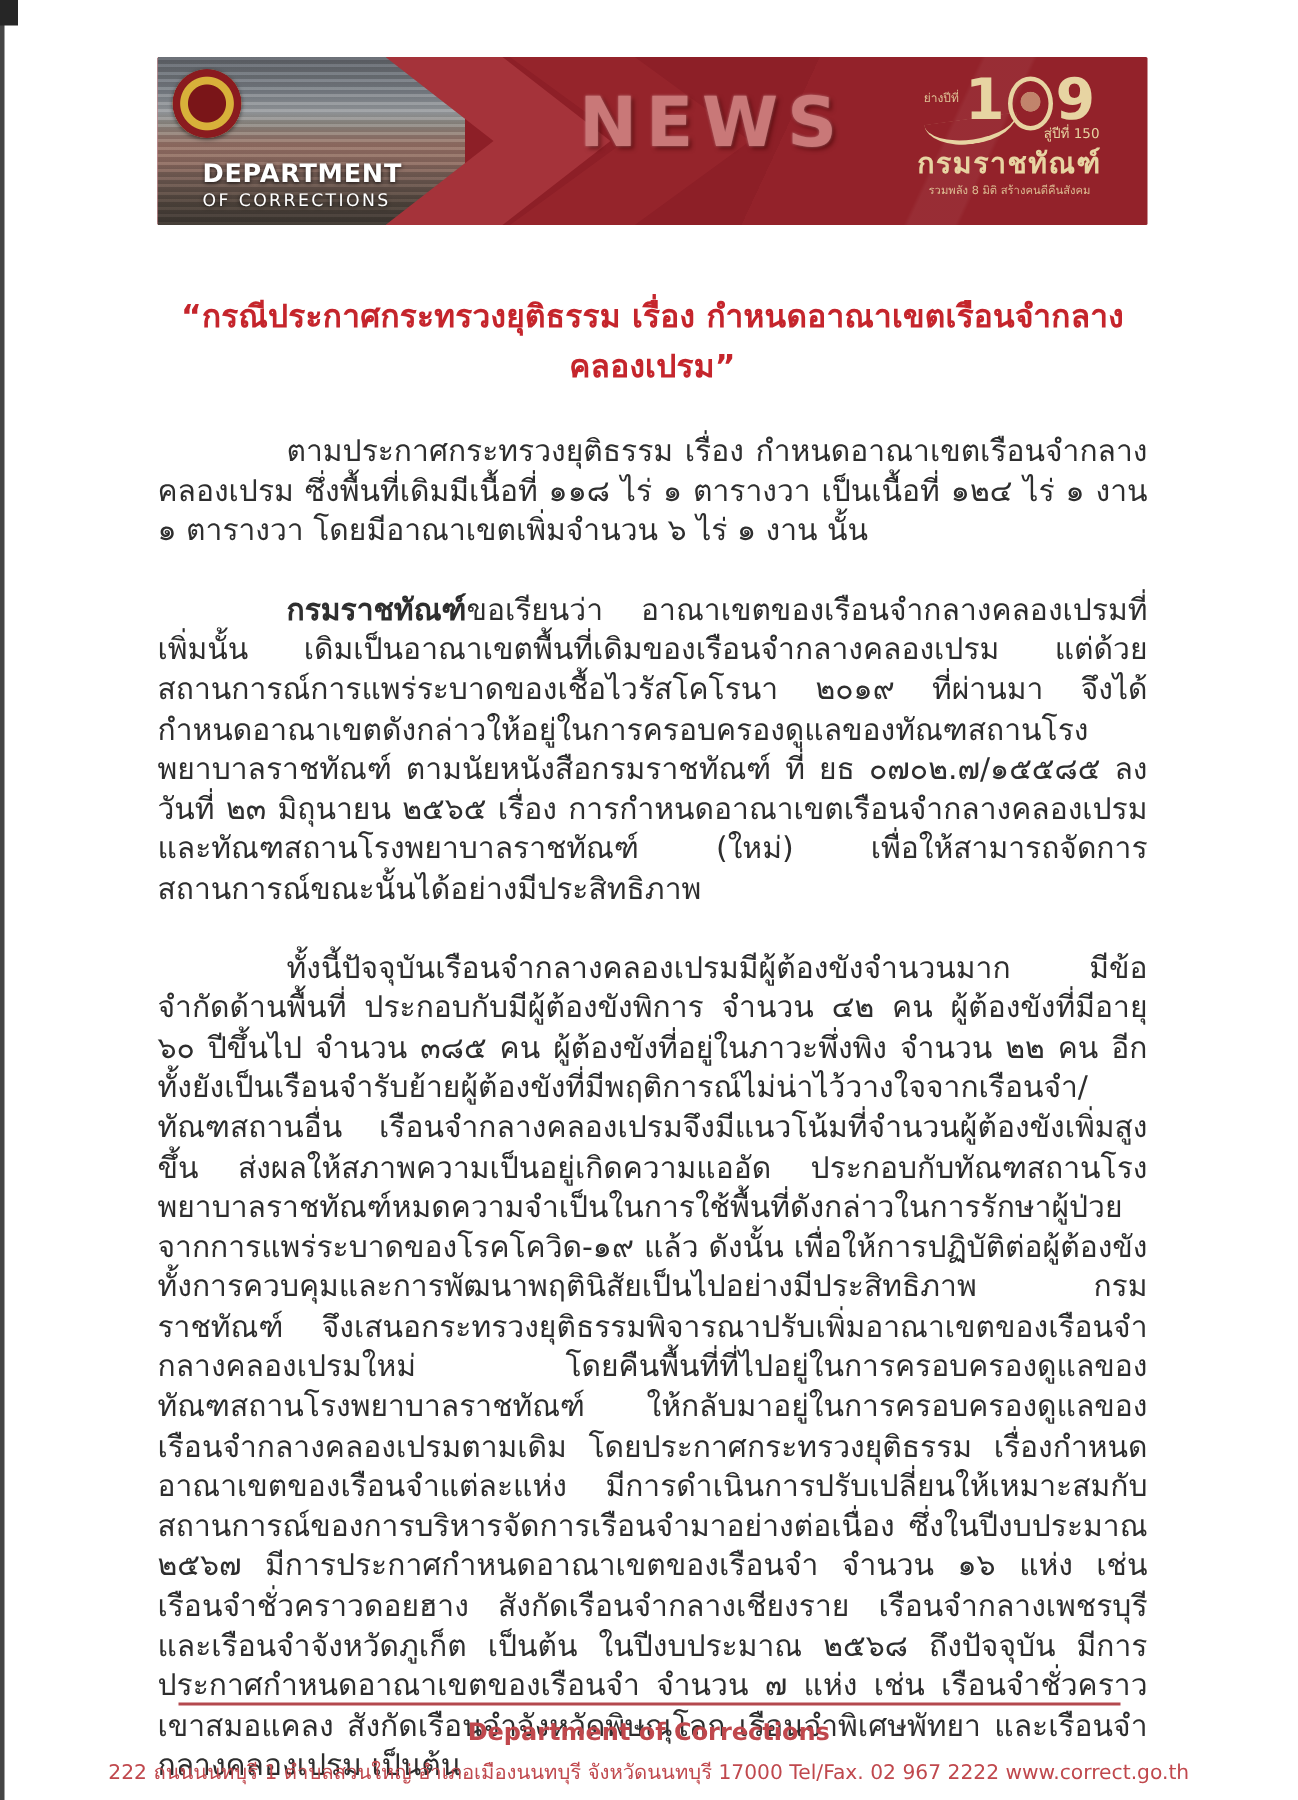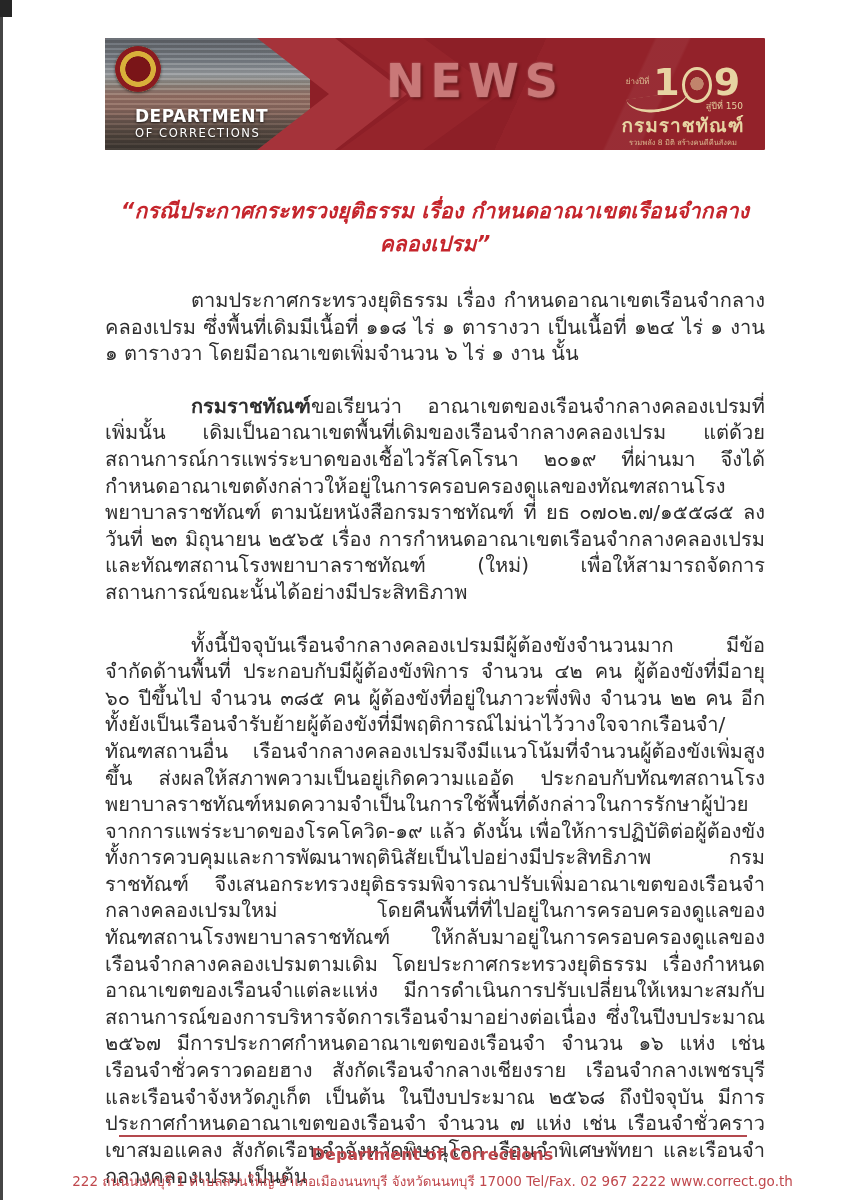--- a/index.html
+++ b/index.html
@@ -43,21 +43,21 @@
     clip-path:polygon(0 0,52% 0,100% 50%,52% 100%,0 100%,48% 50%);}
   .chev-b{left:235px; width:160px; background:#97262d; opacity:.8;
     clip-path:polygon(0 0,52% 0,100% 50%,52% 100%,0 100%,48% 50%);}
 
   .news{
     position:absolute; left:238px; top:16px; width:264px; text-align:center;
     font-size:46px; font-weight:800; letter-spacing:6px; color:#c97878;
     text-shadow:0 0 2px rgba(255,228,228,.4), 2px 2px 3px rgba(60,0,0,.55);
   }
 
-  .anniv{position:absolute; right:6px; top:5px; width:152px; height:102px; color:#e7d4a2; text-align:center; line-height:1;margin-top:16px;}
+  .anniv{position:absolute; right:16px; top:5px; width:152px; height:102px; color:#e7d4a2; text-align:center; line-height:1;}
   .anniv .row1{display:flex; align-items:center; justify-content:center; gap:1px; margin-top:4px;}
   .anniv .prefix{font-size:8px; margin-right:3px; opacity:.9;}
   .anniv .big{font-size:38px; font-weight:bold;}
   .anniv .zero{
     display:inline-block; width:24px; height:30px; border:3px solid #e7d4a2; border-radius:50%;
     position:relative; top:3px; margin:0 1px;
     background:radial-gradient(circle at 50% 46%, rgba(231,212,162,.55) 0 32%, transparent 34%);
   }
   .anniv .swoosh{
     position:absolute; left:20px; top:36px; width:62px; height:14px;
@@ -65,21 +65,21 @@
     transform:rotate(-8deg);
   }
   .anniv .sub110{font-size:9px; text-align:right; padding-right:16px; margin-top:1px;}
   .anniv .org-th{font-size:19px; font-weight:bold; letter-spacing:1px; margin-top:5px;}
   .anniv .tag{font-size:7.5px; opacity:.85; margin-top:4px;}
 
   
   main{position:absolute; left:105px; top:150px; width:660px;}
   .title{
     margin:44px 0 27px; text-align:center;
-    font-size:21px; font-weight:bold; font-style:italic; color:#c5252c; letter-spacing:.2px;
+    font-size:21px; font-weight:bold; color:#c5252c; letter-spacing:.2px;
   }
   .para{
     margin:0 0 26px; font-size:20px; line-height:26.6px;
     text-align:justify; text-indent:86px; color:#2e2e2e;
   }
   .para .lead{font-weight:bold;}
 
   
   footer{position:absolute; left:0; bottom:8px; width:865px; text-align:center;}
   .rule{width:628px; margin:0 auto 8px; border-top:2px solid #b4494e;}

